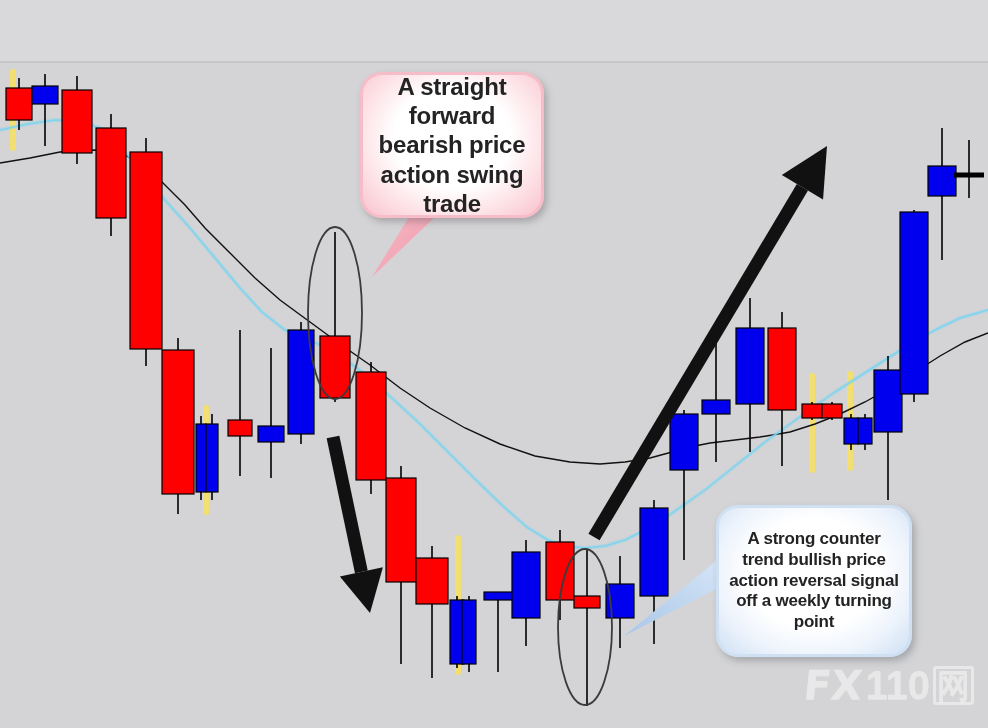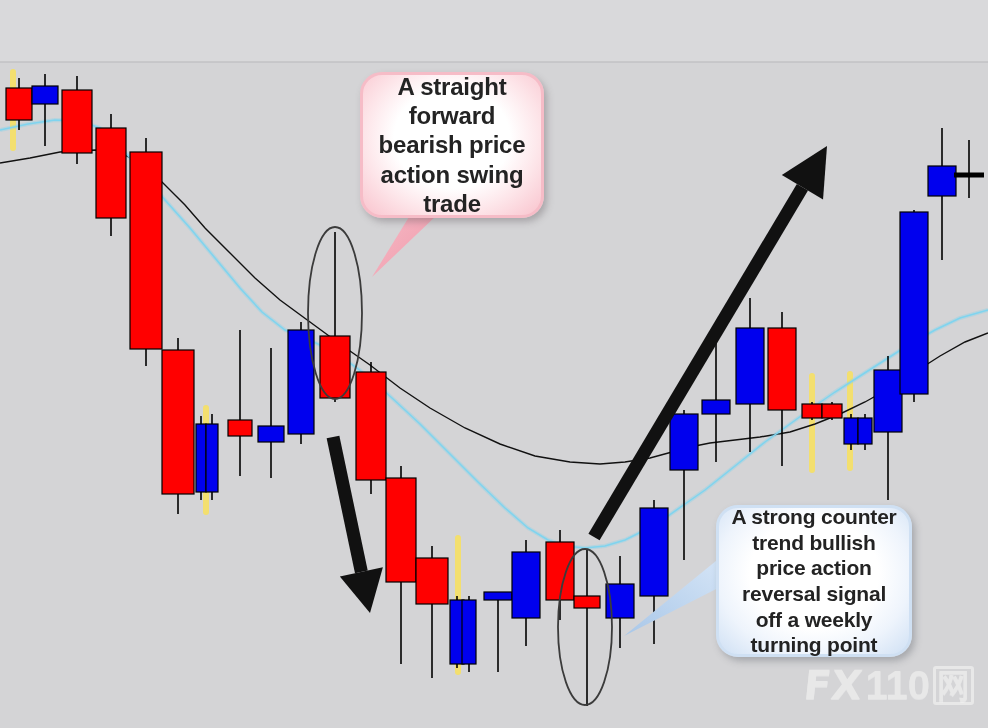--- a/index.html
+++ b/index.html
@@ -29,21 +29,21 @@
   #callout-bearish{
     left:360px;top:72px;width:184px;height:146px;
     font-size:24px;
     background:
       radial-gradient(ellipse at 50% 45%, #ffffff 0%, #ffffff 46%, #fde5e9 70%, #f9c3cd 100%);
     border:3px solid #f6bcc7;
     box-shadow:3px 4px 7px rgba(90,80,85,.35);
   }
   #callout-bullish{
     left:716px;top:505px;width:196px;height:152px;
-    font-size:21px;
+    font-size:17px;
     background:
       radial-gradient(ellipse at 50% 45%, #ffffff 0%, #ffffff 48%, #eef4fc 72%, #cfe0f4 100%);
     border:3px solid #cfe0f3;
     box-shadow:3px 4px 7px rgba(80,85,95,.35);
   }
 
   
   #watermark{
     position:absolute;right:14px;bottom:20px;
     display:flex;align-items:center;gap:3px;

